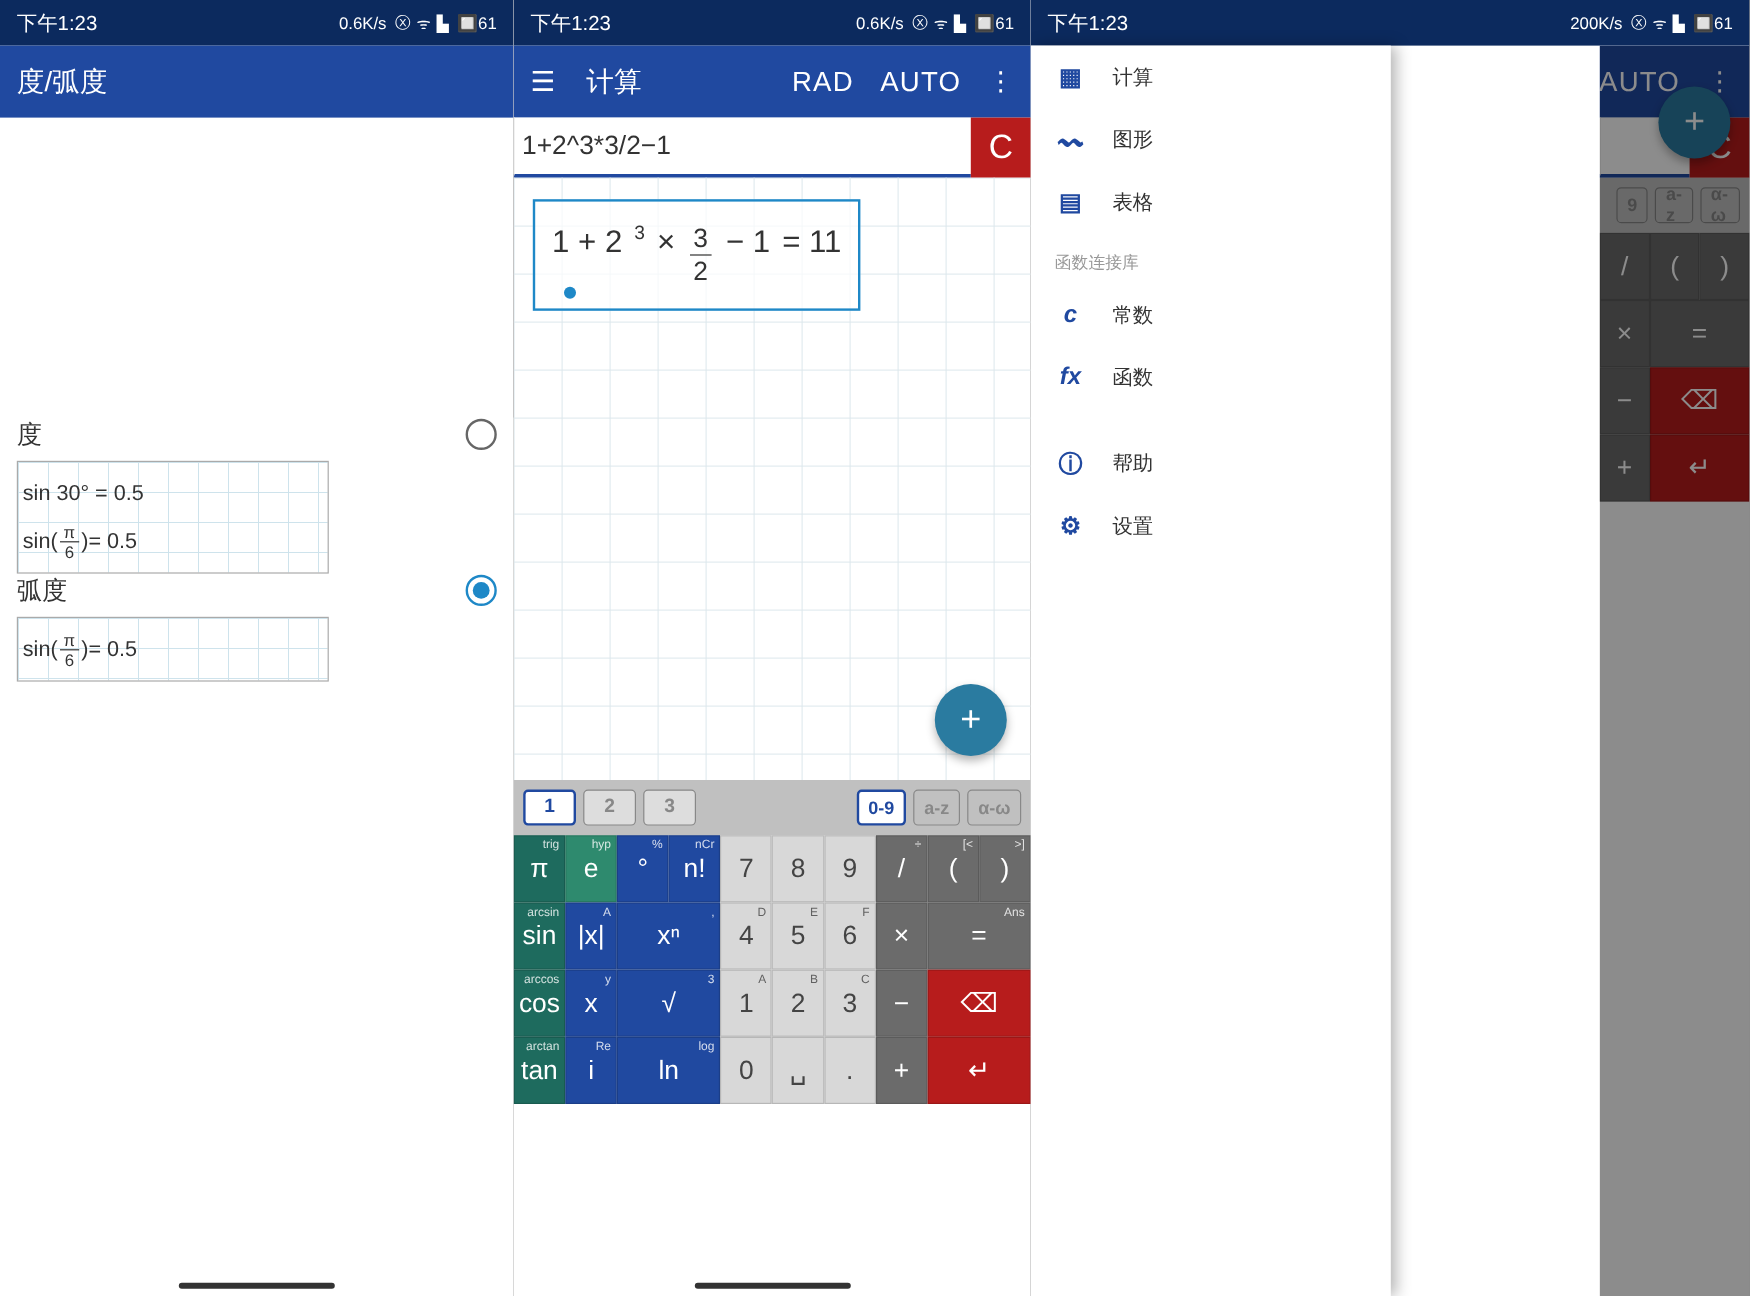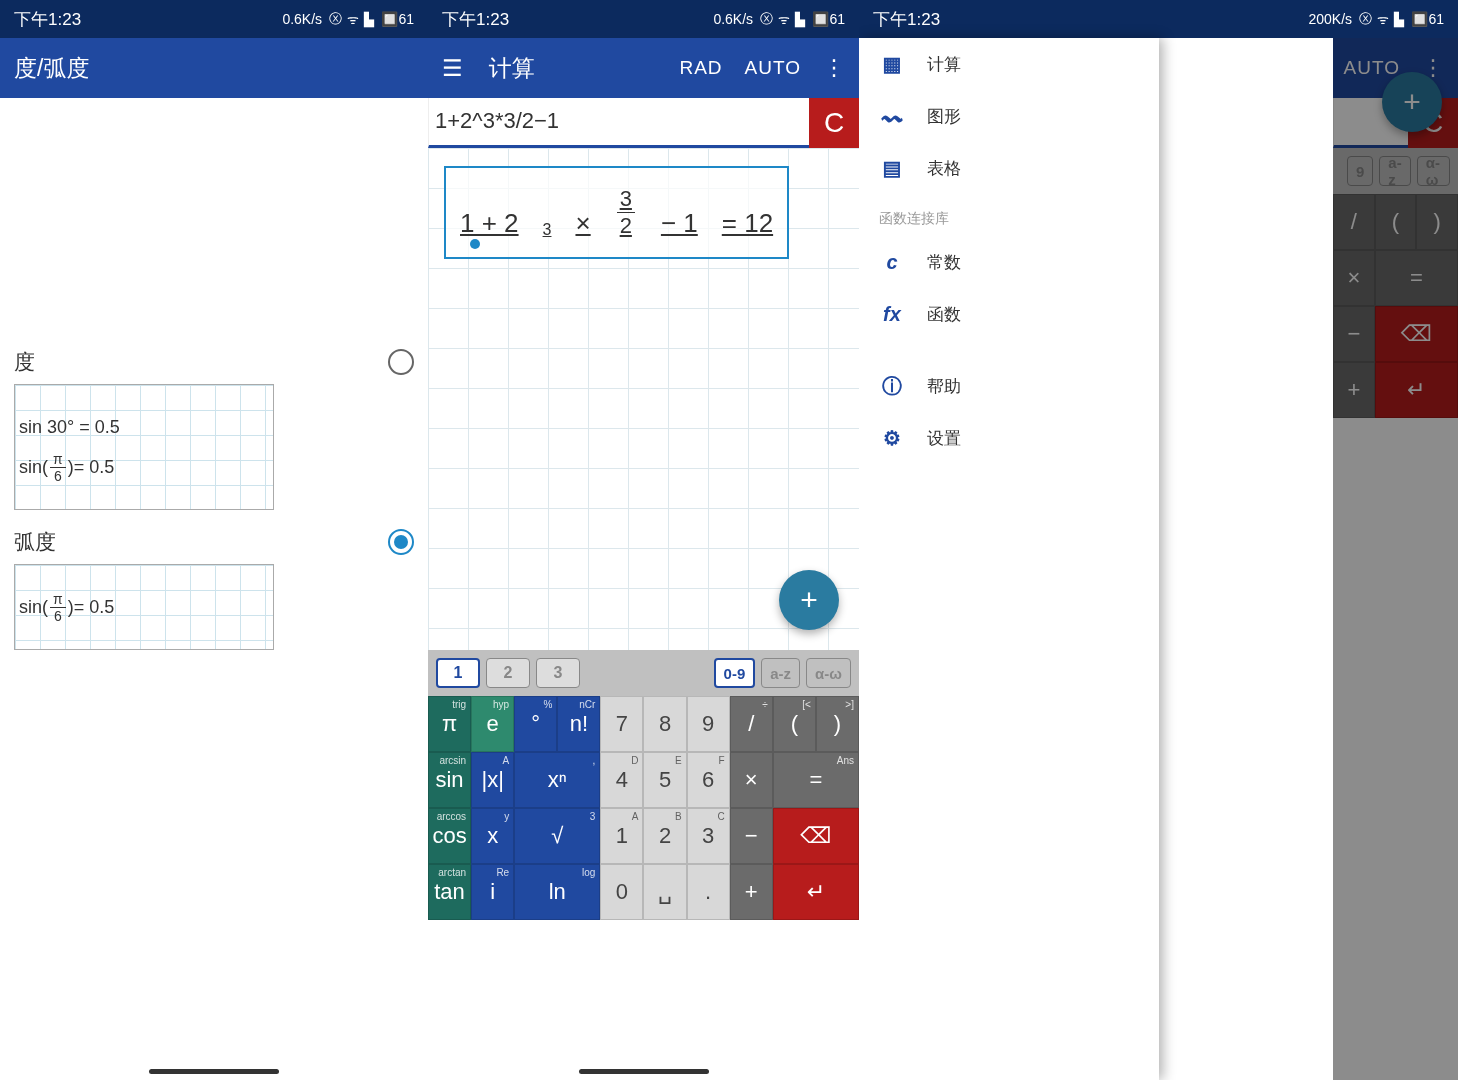--- a/index.html
+++ b/index.html
@@ -9,44 +9,44 @@
 .phone2 { width: 431px; }
 .phone3 { width: 599px; }
 
 .statusbar { height: 38px; background: #0c2a5e; color: #fff; display: flex; align-items: center; justify-content: space-between; padding: 0 14px; font-size: 17px; gap: 20px; }
 .sb-left { font-weight: 500; }
 .sb-right { display: flex; align-items: center; gap: 7px; font-size: 14px; }
 
 .appbar { height: 60px; background: #2049a0; color: #fff; display: flex; align-items: center; padding: 0 14px; font-size: 23px; }
 .appbar .menu-ic { margin-right: 26px; }
 .appbar .spacer { flex: 1; }
-.appbar .actlbl { font-size: 19px; margin-right: 22px; font-weight: 500; letter-spacing: 1px; }
+.appbar .actlbl { font-size: 23px; margin-right: 22px; font-weight: 500; letter-spacing: 1px; }
 .dots { font-size: 22px; }
 
 
 .p1-body { background: #fff; height: calc(100% - 98px); position: relative; padding: 0 14px; }
 .opt-block { margin-top: 250px; }
 .opt-row { display: flex; align-items: center; justify-content: space-between; margin-bottom: 8px; }
 .opt-lbl { font-size: 21px; color: #333; }
 .radio { width: 26px; height: 26px; border: 2px solid #666; border-radius: 50%; position: relative; }
 .radio.sel { border-color: #1e88c7; }
 .radio.sel::after { content: ''; position: absolute; width: 14px; height: 14px; background: #1e88c7; border-radius: 50%; top: 4px; left: 4px; }
-.gridbox { background-image: linear-gradient(#cde3ec 1px, transparent 1px), linear-gradient(90deg, #cde3ec 1px, transparent 1px); background-size: 25px 25px; border: 1px solid #aaa; padding: 22px 4px; width: 260px; margin-bottom: 18px; font-size: 18px; color: #333; }
+.gridbox { background-image: linear-gradient(#cde3ec 1px, transparent 1px), linear-gradient(90deg, #cde3ec 1px, transparent 1px); background-size: 25px 25px; border: 1px solid #aaa; padding: 6px 4px; width: 260px; font-size: 18px; color: #333; }
 .gridbox .line { display: flex; align-items: center; height: 40px; }
 .frac { display: inline-flex; flex-direction: column; align-items: center; font-size: 14px; margin: 0 2px; }
 .frac .n { border-bottom: 1px solid #333; padding: 0 3px; }
 
 
 .input-row { display: flex; height: 50px; }
 .input-field { flex: 1; background: #fff; border-bottom: 3px solid #2049a0; font-size: 22px; padding: 10px 6px; color: #333; border-left: 1px solid #eee; }
 .clear-btn { width: 50px; background: #b71c1c; color: #fff; display: flex; align-items: center; justify-content: center; font-size: 28px; font-weight: 500; }
 
 .canvas { position: relative; height: 502px; background-image: linear-gradient(#dce7ec 1px, transparent 1px), linear-gradient(90deg, #dce7ec 1px, transparent 1px); background-size: 40px 40px; }
 .expr-box { position: absolute; top: 18px; left: 16px; border: 2px solid #1e88c7; padding: 18px 14px; background: rgba(255,255,255,0.7); }
-.expr-box .expr { font-size: 26px; color: #333; display: flex; align-items: flex-end; gap: 24px; text-decoration: underline; }
+.expr-box .expr { font-size: 26px; color: #333; display: flex; align-items: flex-start; gap: 10px; }
 .pin { width: 10px; height: 10px; background: #1e88c7; border-radius: 50%; position: absolute; bottom: 8px; left: 24px; }
 .fab { position: absolute; right: 20px; bottom: 20px; width: 60px; height: 60px; border-radius: 50%; background: #2a7ba0; color: #fff; display: flex; align-items: center; justify-content: center; font-size: 30px; box-shadow: 0 4px 8px rgba(0,0,0,0.3); }
 
 .kbd-top { height: 46px; background: #c0c0c0; display: flex; align-items: center; padding: 0 8px; gap: 6px; }
 .kbd-tab { width: 44px; height: 30px; border: 1px solid #888; border-radius: 4px; display: flex; align-items: center; justify-content: center; font-size: 16px; background: #ddd; color: #888; font-weight: bold; }
 .kbd-tab.active { border: 2px solid #2049a0; color: #2049a0; background: #fff; }
 .kbd-top .sp { flex: 1; }
 .kbd-mode { height: 30px; padding: 0 8px; border: 1px solid #888; border-radius: 4px; display: flex; align-items: center; font-size: 15px; color: #888; font-weight: bold; }
 .kbd-mode.active { border: 2px solid #2049a0; color: #2049a0; background: #fff; }
 
@@ -163,21 +163,21 @@
     <div class="expr-box">
       <div class="expr">
         <span>1 + 2</span>
         <sup style="font-size:16px;vertical-align:super;">3</sup>
         <span>×</span>
         <span class="frac" style="font-size:22px;">
             <span class="n">3</span>
             <span>2</span>
           </span>
         <span>− 1</span>
-        <span>= 12</span>
+        <span>= 11</span>
       </div>
       <div class="pin"></div>
     </div>
     <div class="fab">+</div>
   </div>
   <div class="kbd-top">
     <div id="ktabs" style="display:flex;gap:6px;">
         <div class="kbd-tab active">1</div>
         <div class="kbd-tab">2</div>
         <div class="kbd-tab">3</div>

